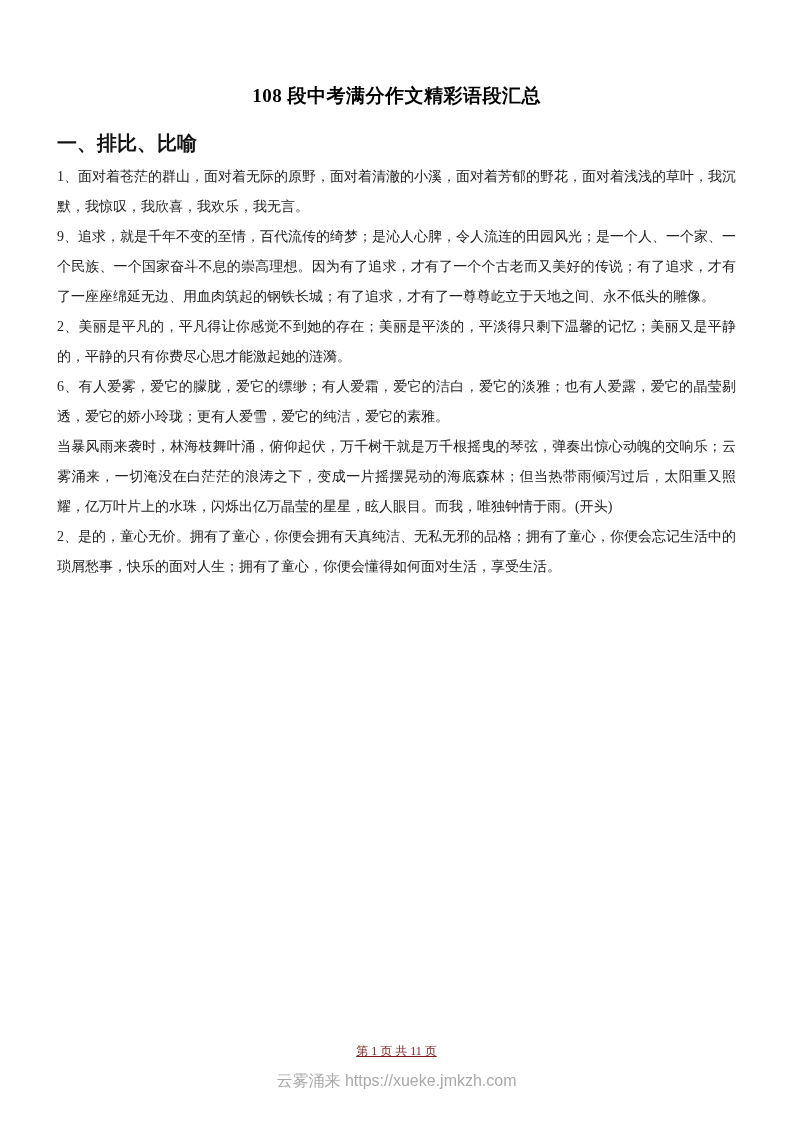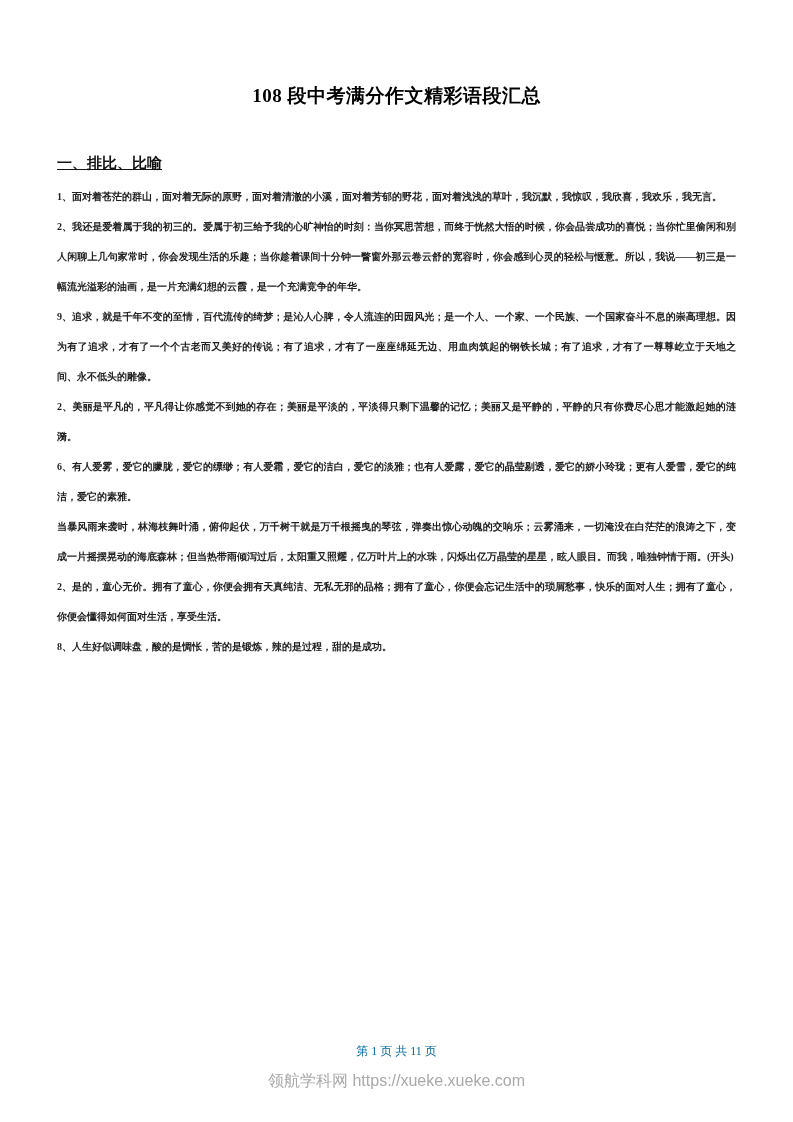--- a/index.html
+++ b/index.html
@@ -23,48 +23,47 @@
   }
   .doc-title {
     text-align: center;
     font-size: 19px;
     line-height: 24px;
     font-weight: bold;
     color: #000000;
     letter-spacing: 0.5px;
   }
   .section-heading {
-    margin-top: 44px;
-    font-size: 15px;
+    margin-top: 24px;
+    font-size: 20px;
     line-height: 22px;
     font-weight: bold;
     color: #131313;
-    text-decoration: underline;
   }
   .paragraphs {
     margin-top: 8px;
   }
   p.para {
     margin: 0;
     padding: 0;
-    font-size: 10px;
+    font-size: 14px;
     line-height: 30px;
     text-align: justify;
     color: #212121;
-    font-weight: bold;
   }
   .footer-page-number {
     position: absolute;
     top: 1043px;
     left: 0;
     width: 793px;
     text-align: center;
     font-size: 12px;
-    color: #0369a1;
+    color: #7f1d1d;
     font-family: "Liberation Serif", serif;
+    text-decoration: underline;
   }
   .watermark {
     position: absolute;
     top: 1071px;
     left: 0;
     width: 793px;
     text-align: center;
     font-size: 16px;
     color: #a9a9a9;
     font-family: "Liberation Sans", sans-serif;
@@ -74,26 +73,24 @@
 <body>
 
 <div class="page">
 
   <div class="doc-title">108 段中考满分作文精彩语段汇总</div>
 
   <div class="section-heading">一、排比、比喻</div>
 
   <div class="paragraphs">
     <p class="para">1、面对着苍茫的群山，面对着无际的原野，面对着清澈的小溪，面对着芳郁的野花，面对着浅浅的草叶，我沉默，我惊叹，我欣喜，我欢乐，我无言。</p>
-    <p class="para">2、我还是爱着属于我的初三的。爱属于初三给予我的心旷神怡的时刻：当你冥思苦想，而终于恍然大悟的时候，你会品尝成功的喜悦；当你忙里偷闲和别人闲聊上几句家常时，你会发现生活的乐趣；当你趁着课间十分钟一瞥窗外那云卷云舒的宽容时，你会感到心灵的轻松与惬意。所以，我说——初三是一幅流光溢彩的油画，是一片充满幻想的云霞，是一个充满竞争的年华。</p>
     <p class="para">9、追求，就是千年不变的至情，百代流传的绮梦；是沁人心脾，令人流连的田园风光；是一个人、一个家、一个民族、一个国家奋斗不息的崇高理想。因为有了追求，才有了一个个古老而又美好的传说；有了追求，才有了一座座绵延无边、用血肉筑起的钢铁长城；有了追求，才有了一尊尊屹立于天地之间、永不低头的雕像。</p>
     <p class="para">2、美丽是平凡的，平凡得让你感觉不到她的存在；美丽是平淡的，平淡得只剩下温馨的记忆；美丽又是平静的，平静的只有你费尽心思才能激起她的涟漪。</p>
     <p class="para">6、有人爱雾，爱它的朦胧，爱它的缥缈；有人爱霜，爱它的洁白，爱它的淡雅；也有人爱露，爱它的晶莹剔透，爱它的娇小玲珑；更有人爱雪，爱它的纯洁，爱它的素雅。</p>
     <p class="para">当暴风雨来袭时，林海枝舞叶涌，俯仰起伏，万千树干就是万千根摇曳的琴弦，弹奏出惊心动魄的交响乐；云雾涌来，一切淹没在白茫茫的浪涛之下，变成一片摇摆晃动的海底森林；但当热带雨倾泻过后，太阳重又照耀，亿万叶片上的水珠，闪烁出亿万晶莹的星星，眩人眼目。而我，唯独钟情于雨。(开头)</p>
     <p class="para">2、是的，童心无价。拥有了童心，你便会拥有天真纯洁、无私无邪的品格；拥有了童心，你便会忘记生活中的琐屑愁事，快乐的面对人生；拥有了童心，你便会懂得如何面对生活，享受生活。</p>
-    <p class="para">8、人生好似调味盘，酸的是惆怅，苦的是锻炼，辣的是过程，甜的是成功。</p>
   </div>
 
   <div class="footer-page-number">第 1 页 共 11 页</div>
 
-  <div class="watermark">领航学科网 https://xueke.xueke.com</div>
+  <div class="watermark">云雾涌来 https://xueke.jmkzh.com</div>
 
 </div>
 
 </body></html>

